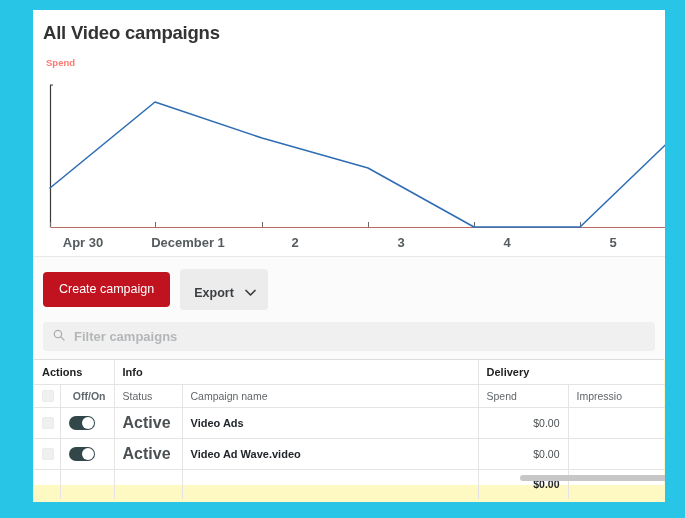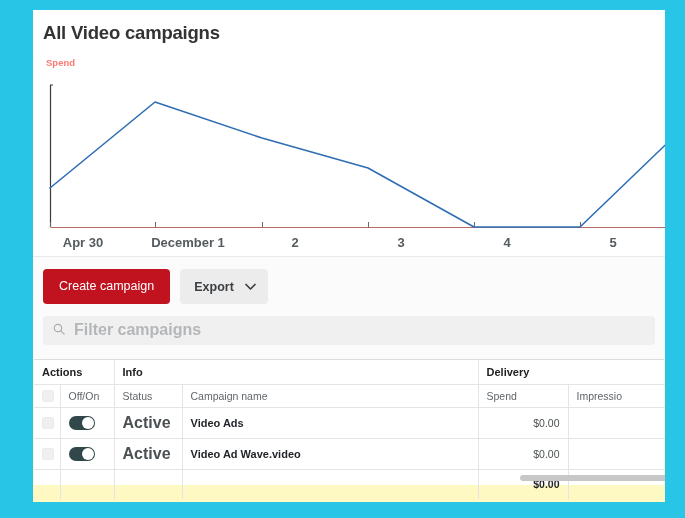--- a/index.html
+++ b/index.html
@@ -74,21 +74,21 @@
     cursor: pointer;
     line-height: 1;
   }
   .btn-export {
     background: #ececec;
     color: #3b3f42;
     font-size: 12.5px;
     font-weight: bold;
     border: none;
     border-radius: 4px;
-    padding: 12px 12px 10px 14px;
+    padding: 18px 12px 10px 14px;
     cursor: pointer;
     display: flex;
     align-items: center;
     gap: 11px;
     line-height: 1;
   }
   .chev { display: block; }
   .filter-bar {
     margin-top: 12px;
     background: #f0f0f0;
@@ -97,21 +97,21 @@
     display: flex;
     align-items: center;
     padding: 0 10px;
     gap: 9px;
   }
   .filter-input {
     border: none;
     background: transparent;
     outline: none;
     font-family: "Liberation Sans", sans-serif;
-    font-size: 16px;
+    font-size: 13px;
     font-weight: normal;
     color: #5a5f62;
     width: 100%;
   }
   .filter-input::placeholder { color: #b4b7b9; font-weight: bold; }
 
   
   .table-wrap {
     position: relative;
     margin: 0 1px 0 1px;
@@ -135,21 +135,21 @@
     font-weight: bold;
     color: #222222;
     border-bottom: 1px solid #e4e4e4;
   }
   tr.sub-row th {
     height: 23px;
     font-weight: normal;
     color: #61666a;
     font-size: 10.5px;
   }
-  tr.sub-row th.bold-h { font-weight: normal; }
+  tr.sub-row th.bold-h { font-weight: bold; text-align: right; }
   .c-check  { width: 26px; }
   .c-offon  { width: 54px; }
   .c-status { width: 68px; }
   .c-name   { width: 296px; }
   .c-spend  { width: 90px; }
   .c-impr   { width: 118px; }
   td.num { text-align: right; margin-top: 43px; }
   tbody td { height: 31px; }
   .cname { font-weight: bold; color: #22262a; font-size: 11px; }
   .status-text { color: #4b5053; font-size: 16px; font-weight: bold; }

